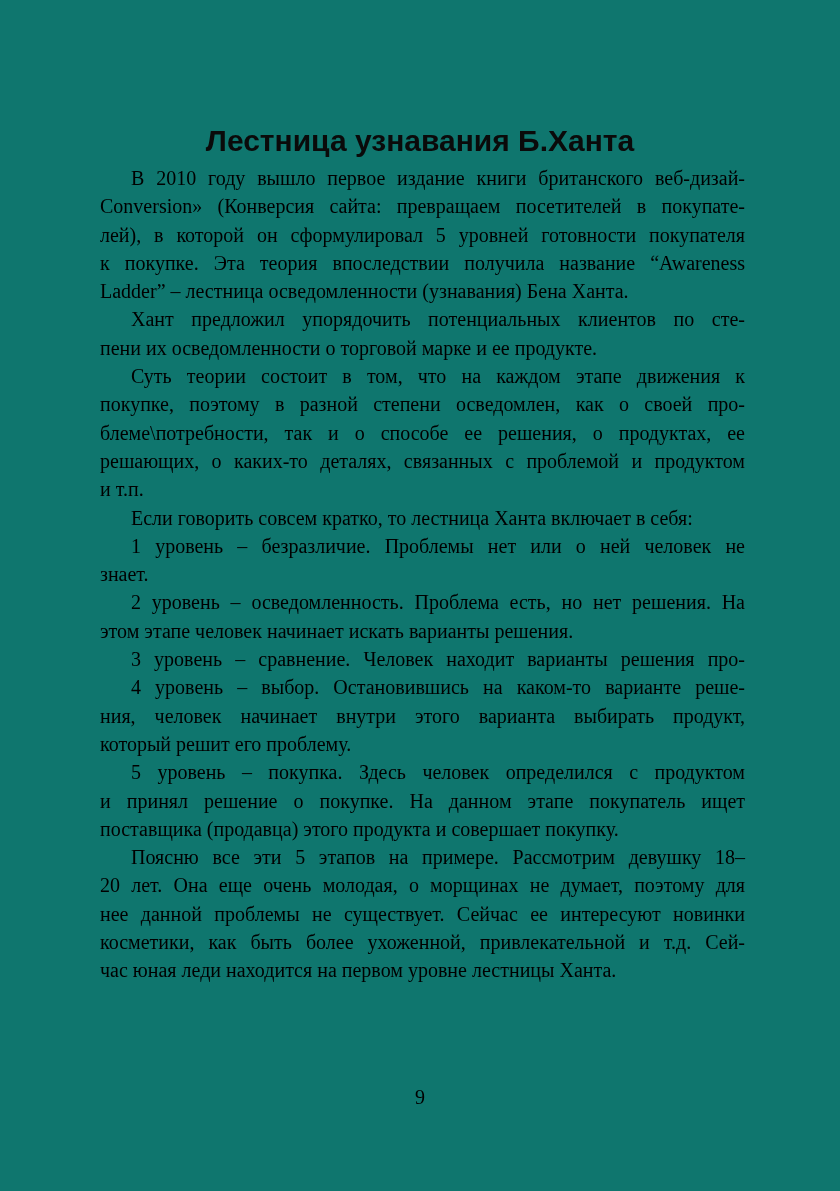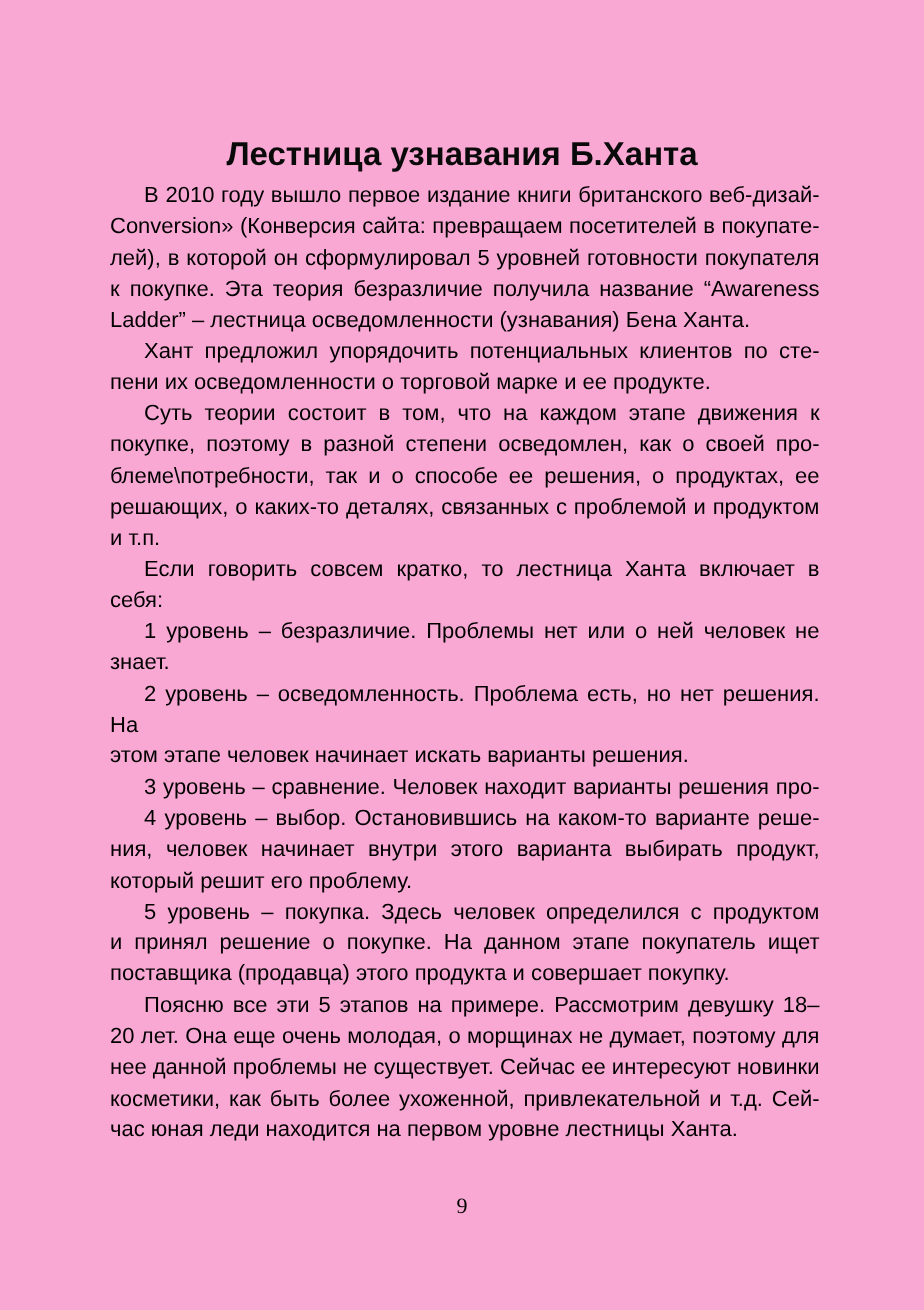--- a/index.html
+++ b/index.html
@@ -1,41 +1,41 @@
 <!DOCTYPE html>
 <html lang="ru"><head>
 <meta charset="utf-8">
 <style>
   html, body { margin: 0; padding: 0; background: #ffffff; }
   .page {
     position: relative;
     width: 840px;
     height: 1191px;
-    background: #f9a8d4;
+    background: #0f766e;
     overflow: hidden;
     color: #000;
   }
   .title {
     position: absolute;
     top: 103px;
     left: 0;
     width: 840px;
     text-align: center;
     font-family: "Liberation Sans", sans-serif;
     font-weight: bold;
     font-size: 30px;
     line-height: 36px;
     color: #0a0a0a;
   }
   .content {
     position: absolute;
     left: 100px;
     top: 164px;
     width: 645px;
-    font-family: Liberation Sans, sans-serif;
+    font-family: Liberation Serif, serif;
     font-size: 20px;
     line-height: 28.3px;
     color: #000;
   }
   .para { margin: 0; padding: 0; }
   .line {
     text-align: justify;
     text-align-last: justify;
     white-space: normal;
     hyphens: none;
@@ -59,21 +59,21 @@
 <div class="page">
 
   <h1 class="title">Лестница узнавания Б.Ханта</h1>
 
   <div class="content">
 
     <div class="para">
       <div class="line pfirst">В 2010 году вышло первое издание книги британского веб-дизай-</div>
       <div class="line">Conversion» (Конверсия сайта: превращаем посетителей в покупате-</div>
       <div class="line">лей), в которой он сформулировал 5 уровней готовности покупателя</div>
-      <div class="line">к покупке. Эта теория безразличие получила название “Awareness</div>
+      <div class="line">к покупке. Эта теория впоследствии получила название “Awareness</div>
       <div class="line plast">Ladder” – лестница осведомленности (узнавания) Бена Ханта.</div>
     </div>
 
     <div class="para">
       <div class="line pfirst">Хант предложил упорядочить потенциальных клиентов по сте-</div>
       <div class="line plast">пени их осведомленности о торговой марке и ее продукте.</div>
     </div>
 
     <div class="para">
       <div class="line pfirst">Суть теории состоит в том, что на каждом этапе движения к</div>

